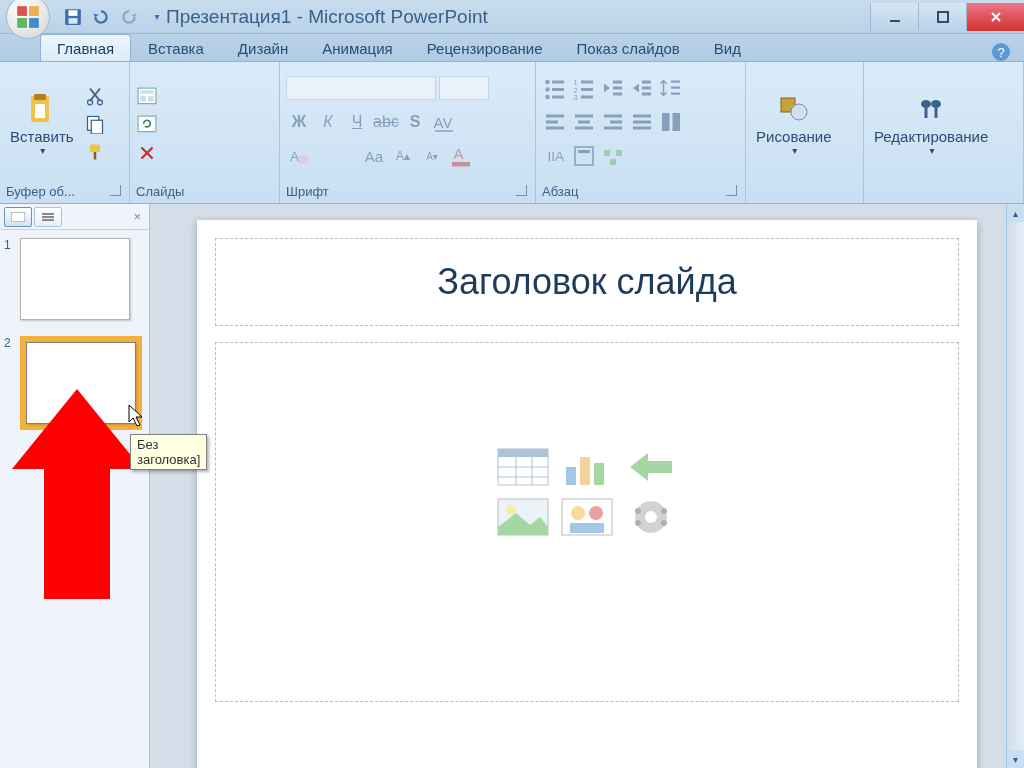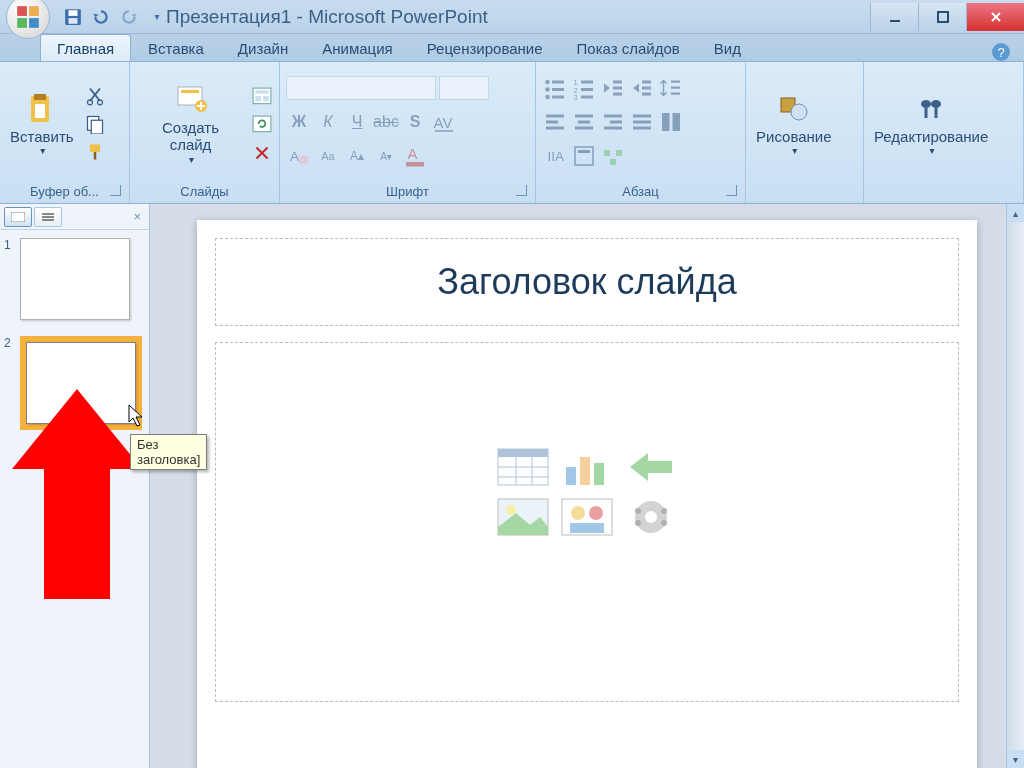--- a/index.html
+++ b/index.html
@@ -20,21 +20,21 @@
   
   .tabrow { height: 28px; background: linear-gradient(#bad2e8, #b0cbe5); display:flex; align-items:flex-end; padding-left: 40px; border-bottom:1px solid #8fb2d4; }
   .tab { padding: 5px 16px 4px; font-size: 15px; color: #2a4d76; cursor:pointer; border:1px solid transparent; border-bottom:none; border-radius:3px 3px 0 0; }
   .tab.active { background: linear-gradient(#eef5fb, #dbebf8); border-color:#8fb2d4; color:#15406a; }
   .help-icon { margin-left:auto; margin-right:14px; width:18px;height:18px; border-radius:50%; background:#5a9bd4; color:#fff; font-size:13px; display:flex;align-items:center;justify-content:center; }
 
   
   .ribbon { height: 142px; background: linear-gradient(#dbebf8,#c8dff3); display:flex; border-bottom:1px solid #8fb2d4; }
   .group { border-right:1px solid #a5c5e3; display:flex; flex-direction:column; padding: 4px 6px 2px; }
   .group-body { flex:1; display:flex; align-items:center; gap:6px; }
-  .group-label { font-size:13px; color:#3b618a; text-align:center; padding:2px 0; white-space:nowrap; overflow:hidden; text-overflow:ellipsis; position:relative; }
+  .group-label { font-size:13px; color:#3b618a; text-align:left; padding:2px 0; white-space:nowrap; overflow:hidden; text-overflow:ellipsis; position:relative; }
   .group-label-launcher::after { content:""; position:absolute; right:2px; top:3px; width:10px;height:10px; border:1px solid #6a93bb; border-top:none;border-left:none; }
 
   .bigbtn { display:flex; flex-direction:column; align-items:center; gap:2px; padding:2px 4px; min-width: 52px; }
   .bigbtn .ico { width:34px; height:34px; }
   .bigbtn .lbl { font-size:15px; color:#2a4d76; text-align:center; line-height:1.15; }
   .bigbtn .lbl.drop::after { content:"▾"; font-size:10px; margin-left:2px; color:#2a4d76; display:block; }
 
   .col { display:flex; flex-direction:column; gap:6px; align-items:center; justify-content:center; }
   .smallbtn { width:22px; height:22px; display:flex; align-items:center; justify-content:center; border:1px solid transparent; border-radius:2px; }
 
@@ -175,29 +175,20 @@
               <rect x="7" y="8" width="2" height="6" fill="#8a6020"></rect>
             </svg>
           </span>
       </div>
     </div>
     <div class="group-label group-label-launcher">Буфер об...</div>
   </div>
 
   <div class="group" style="width:150px">
     <div class="group-body">
-      <div class="bigbtn">
-        <span class="ico"><svg viewBox="0 0 34 34">
-              <rect x="4" y="4" width="24" height="18" fill="#fff" stroke="#b0b0b0"></rect>
-              <rect x="7" y="7" width="18" height="3" fill="#f0c048"></rect>
-              <circle cx="27" cy="23" r="6" fill="#f0c048"></circle>
-              <path d="M27 19 v8 M23 23 h8" stroke="#fff" stroke-width="2"></path>
-            </svg></span>
-        <span class="lbl drop">Создать слайд</span>
-      </div>
       <div class="col">
         <span class="smallbtn">
             <svg viewBox="0 0 18 16">
               <rect x="1" y="1" width="16" height="14" fill="#fff" stroke="#7aa"></rect>
               <rect x="3" y="3" width="12" height="3" fill="#cde"></rect>
               <rect x="3" y="8" width="5" height="5" fill="#cde"></rect>
               <rect x="10" y="8" width="5" height="5" fill="#cde"></rect>
             </svg>
           </span>
         <span class="smallbtn">
@@ -235,21 +226,21 @@
             </svg>
           </span>
       </div>
       <div class="fontrow disabled">
         <span class="smallbtn">
             <svg viewBox="0 0 16 16">
               <text x="2" y="11" font-size="9" fill="#2a4d76">A</text>
               <rect x="8" y="8" width="6" height="5" fill="#f4b0c0"></rect>
             </svg>
           </span>
-        <span class="smallbtn" style="font-size:11px;color:#2a4d76;">Aa</span>
+        <span class="smallbtn" style="font-size:15px;color:#2a4d76;margin-left:46px;">Aa</span>
         <span class="smallbtn" style="font-size:12px;color:#2a4d76;">A▴</span>
         <span class="smallbtn" style="font-size:10px;color:#2a4d76;">A▾</span>
         <span class="smallbtn">
             <svg viewBox="0 0 16 16">
               <text x="3" y="10" font-size="10" fill="#c03030">A</text>
               <rect x="2" y="12" width="12" height="3" fill="#c03030"></rect>
             </svg>
           </span>
       </div>
     </div>

